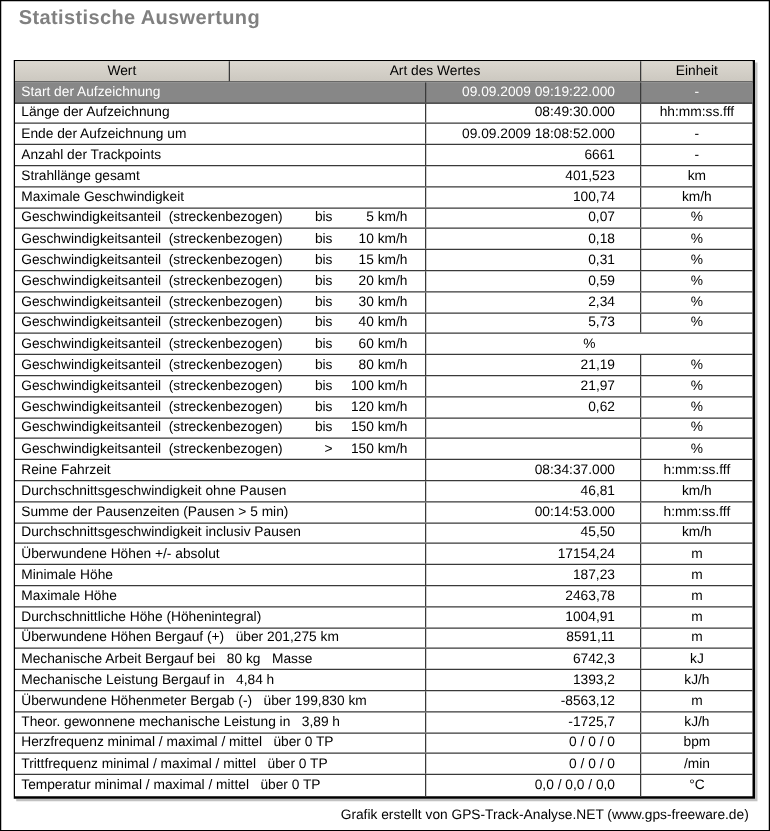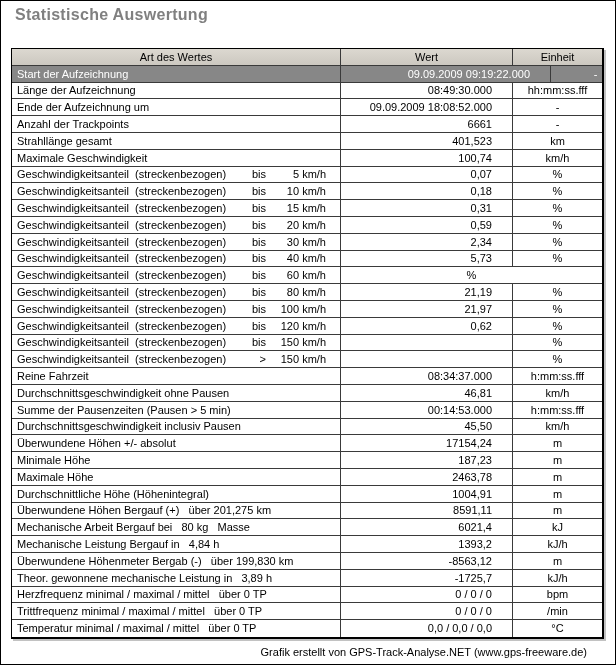--- a/index.html
+++ b/index.html
@@ -47,41 +47,40 @@
   .c2{width:172px;border-right:1px solid var(--grid-color);justify-content:flex-end;padding-right:20px;}
   .c3{flex:1;justify-content:center;}
   .tr.head{
     background:linear-gradient(var(--header-bg-light),var(--header-bg));
     border-bottom:1px solid var(--grid-color);
   }
   .tr.head .td{justify-content:center;padding:0;}
   .tr.highlight{
     background:var(--highlight-bg);
     color:var(--highlight-fg);
-    gap:38px;
   }
   .lbl{flex:1;white-space:pre;overflow:hidden;}
   .op{width:30px;text-align:right;white-space:pre;}
   .spd{width:60px;text-align:right;margin-right:14px;white-space:pre;}
   .footer{
-    position:absolute;right:28px;top:645px;
+    position:absolute;right:16px;top:645px;
     font-size:11px;color:#000;
   }
 </style>
 </head>
 <body>
 
 <div id="page" style="--title-color: #808080; --header-bg: #ccc8c0; --header-bg-light: #dcd8d0; --highlight-bg: #878787; --highlight-fg: #ffffff; --grid-color: #3a3a3a; --border-color: #000000;">
   <div class="title">Statistische Auswertung</div>
   <div class="subtitle">des Tracks: 20090909a.gpx, ACTIVE LOG091922</div>
 
   <div class="stat-table">
     <div class="tr head">
+      <div class="td c2">Wert</div>
       <div class="td c1">Art des Wertes</div>
-      <div class="td c2">Wert</div>
       <div class="td c3">Einheit</div>
     </div>
     <div id="rows-container">
         <div class="tr highlight">
     <div class="td c1">
       <span class="lbl">Start der Aufzeichnung</span>
 
     </div>
     <div class="td c2">09.09.2009 09:19:22.000</div>
     <div class="td c3">-</div>
@@ -303,21 +302,21 @@
 
     </div>
     <div class="td c2">8591,11</div>
     <div class="td c3">m</div>
   </div>
         <div class="tr">
     <div class="td c1">
       <span class="lbl">Mechanische Arbeit Bergauf bei   80 kg   Masse</span>
 
     </div>
-    <div class="td c2">6021,4</div>
+    <div class="td c2">6742,3</div>
     <div class="td c3">kJ</div>
   </div>
         <div class="tr">
     <div class="td c1">
       <span class="lbl">Mechanische Leistung Bergauf in   4,84 h</span>
 
     </div>
     <div class="td c2">1393,2</div>
     <div class="td c3">kJ/h</div>
   </div>

